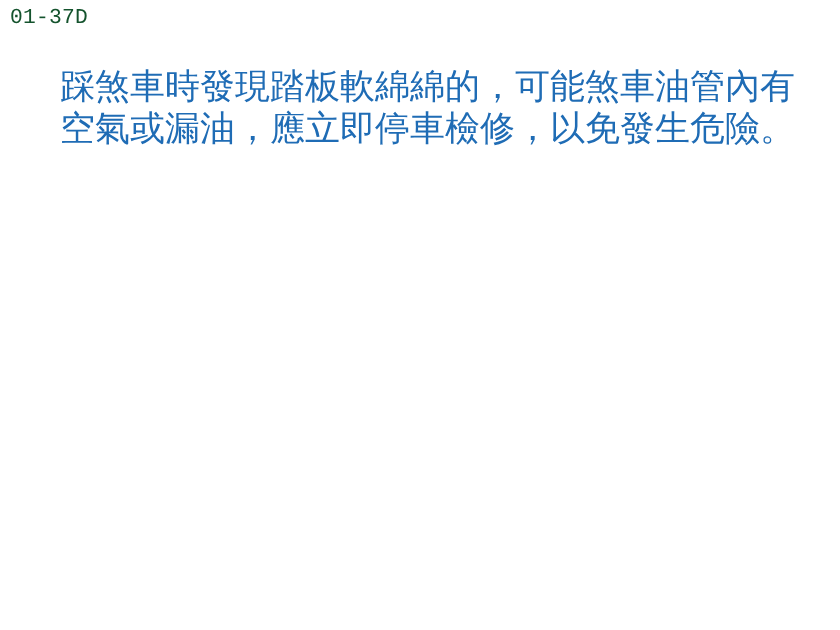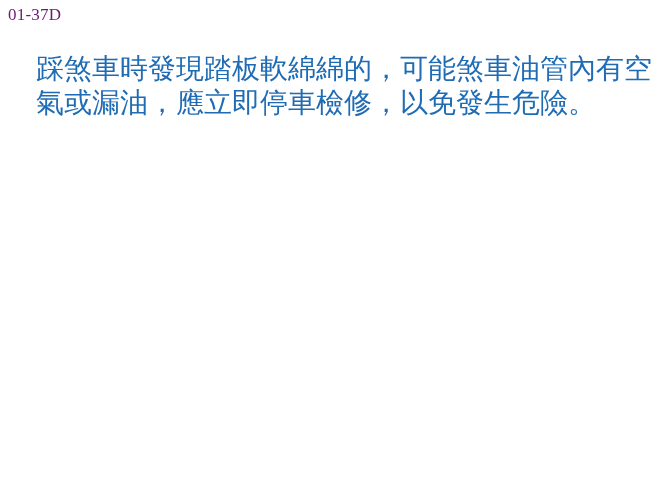--- a/index.html
+++ b/index.html
@@ -16,38 +16,38 @@
   .slide {
     position: relative;
     width: 672px;
     height: 504px;
     box-sizing: border-box;
   }
   .slide-id {
     position: absolute;
     top: 6px;
     left: 8px;
-    font-family: Liberation Serif, serif;
+    font-family: Liberation Mono, monospace;
     font-size: 17px;
-    color: #701a75;
+    color: #14532d;
     letter-spacing: 0.2px;
     line-height: 1.1;
   }
   .body-block {
     position: absolute;
     top: 52px;
     left: 36px;
     width: 626px;
   }
   .chinese-text {
     font-family: "DejaVu Sans", sans-serif;
     font-size: 28px;
     line-height: 1.22;
     color: #1f6cb5;
-    margin: 0 0 4px 0;
+    margin: 0 0 4px 12px;
     letter-spacing: 0px;
     text-indent: 0;
   }
   .english-text {
     font-family: "Liberation Serif", serif;
     font-size: 29px;
     line-height: 1.38;
     color: #000000;
     margin: 0;
     padding-left: 2px;

